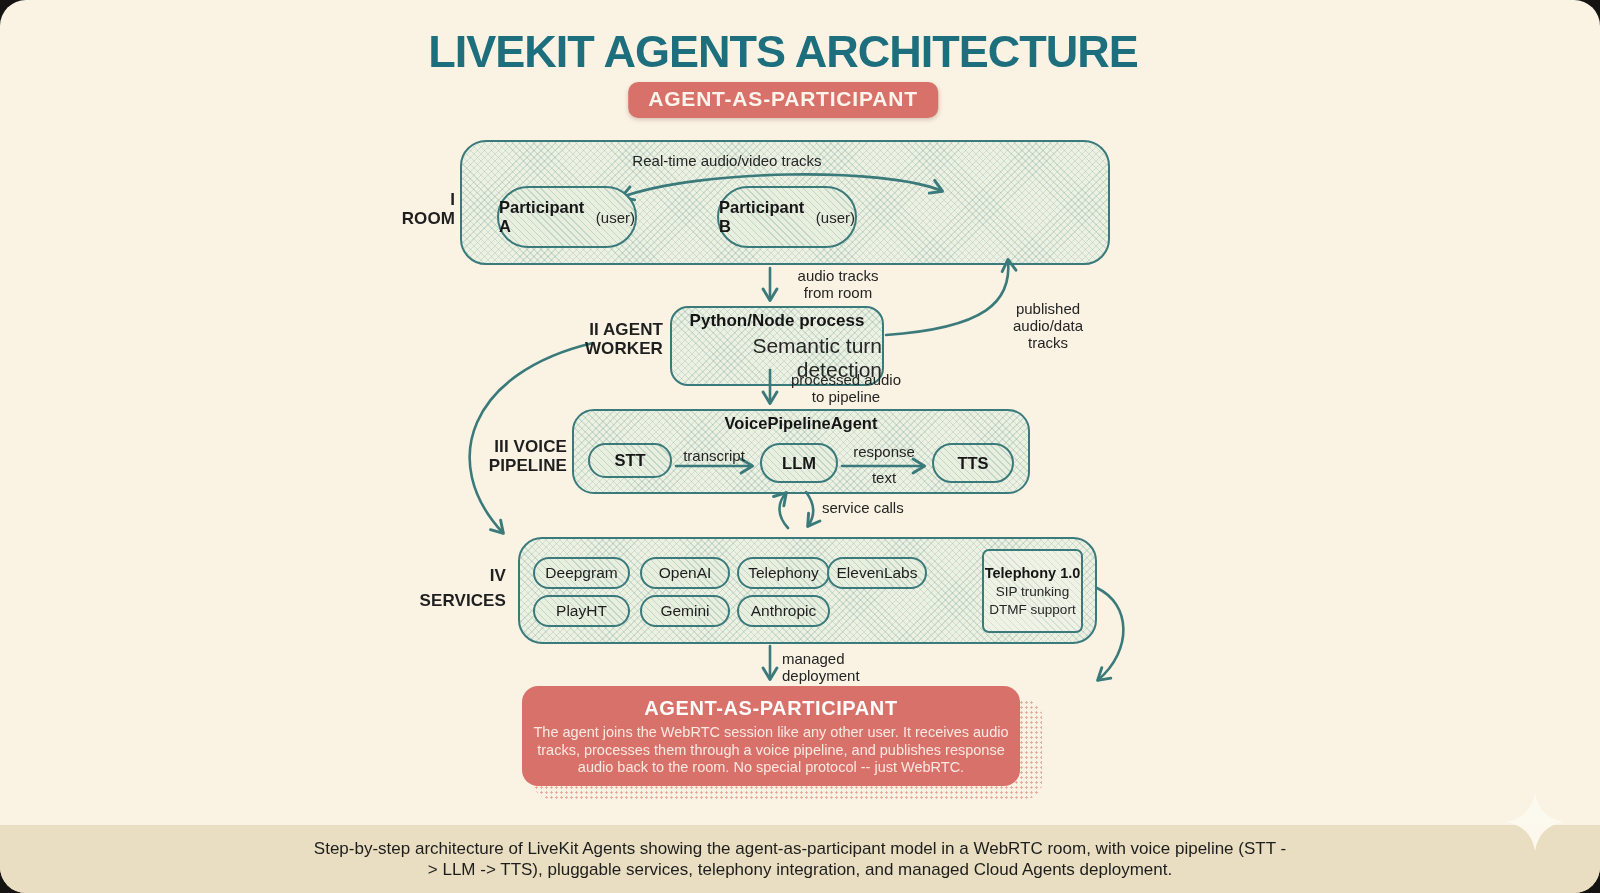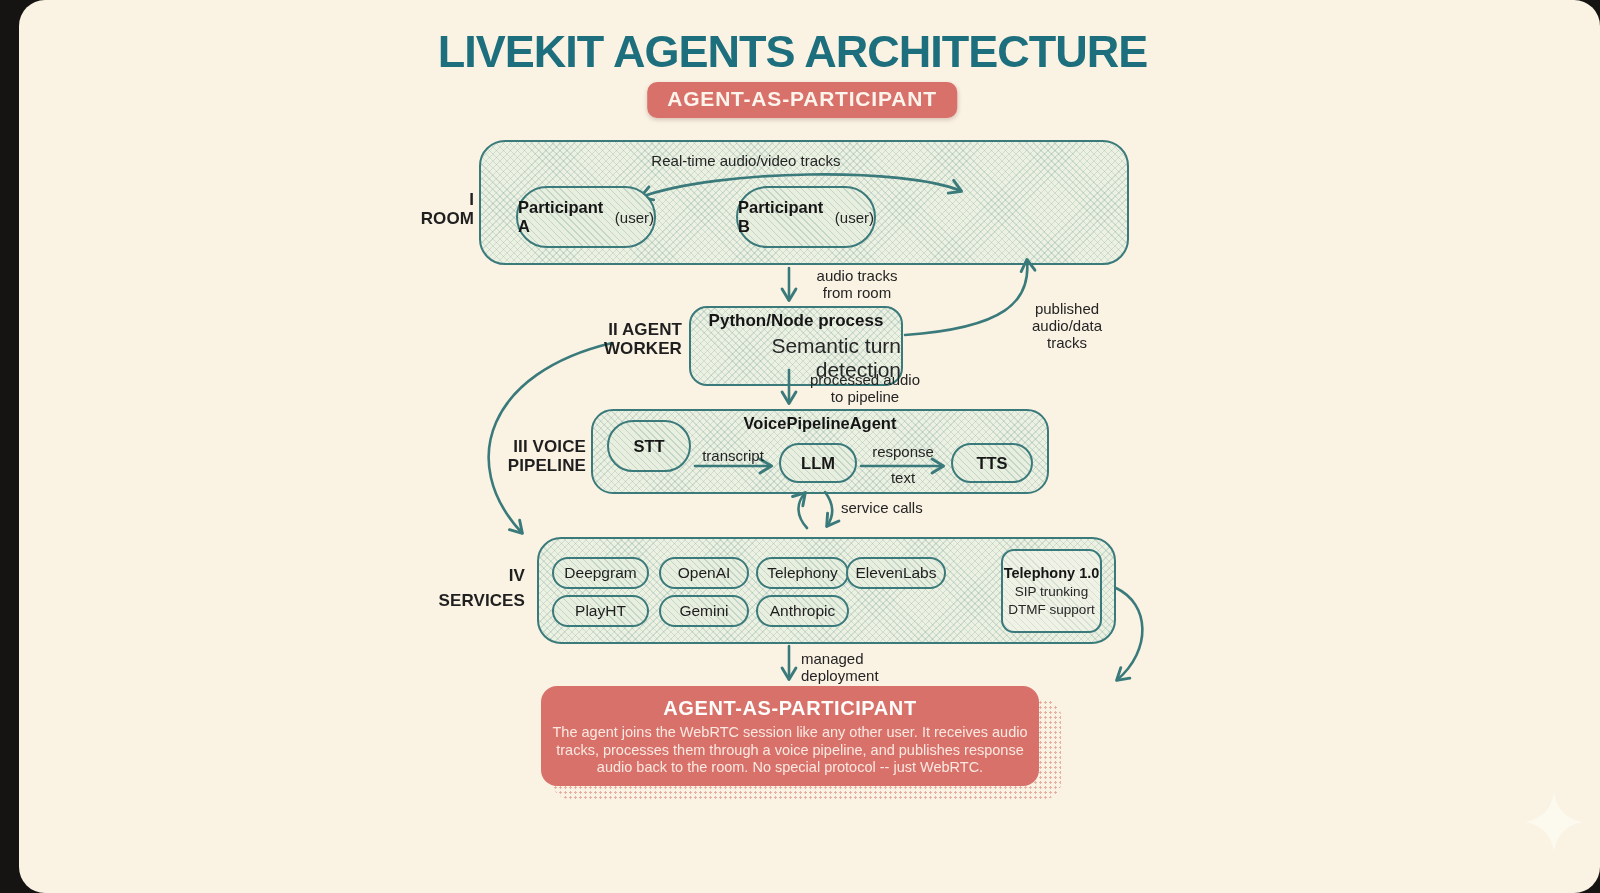--- a/index.html
+++ b/index.html
@@ -1,17 +1,17 @@
 <!DOCTYPE html>
 <html style="--teal: #3A7A7B; --title_teal: #1E6F7E; --red: #D9716B; --halo: #F0BDB3; --cream: #FAF3E4; --band: #E9DEC1; --box_fill: #EDF1E2; --ink: #1F1F1F; --summary_text: #F9E9E1;"><head>
 <meta charset="utf-8">
 <style>
   html,body{margin:0;padding:0;background:#161412;}
   body{width:1600px;height:893px;position:relative;font-family:"Liberation Sans","DejaVu Sans",sans-serif;}
-  .card{position:absolute;inset:0;border-radius:26px;background:var(--cream,#FAF3E4);overflow:hidden;margin-left:19px;}
+  .card{position:absolute;inset:0;border-radius:26px;background:var(--cream,#FAF3E4);overflow:hidden;}
   .box{position:absolute;border:2.5px solid var(--teal,#3A7A7B);box-sizing:border-box;}
   .cross{background-color:var(--box_fill,#EDF1E2);
     background-image:
       repeating-linear-gradient(45deg, rgba(58,122,123,0.17) 0 1px, transparent 1px 5px),
       repeating-linear-gradient(-45deg, rgba(58,122,123,0.17) 0 1px, transparent 1px 5px);}
   .diag{background-color:#E9EFDF;
     background-image:repeating-linear-gradient(45deg, rgba(58,122,123,0.22) 0 1px, transparent 1px 5px);}
   .sec-label{position:absolute;text-align:right;font-weight:700;font-size:17px;color:var(--ink,#1F1F1F);line-height:1.12;letter-spacing:0.1px;}
   .flow{position:absolute;font-size:15px;color:#242424;line-height:1.14;}
   .flow.center{text-align:center;}
@@ -138,21 +138,21 @@
       <div>processed audio</div>
       <div>to pipeline</div>
     </div>
 
     <div class="sec-label" style="left:447px;top:437px;width:120px;">
       <div>III VOICE</div>
       <div>PIPELINE</div>
     </div>
     <div class="pipeline-title">VoicePipelineAgent</div>
 
-    <div class="pill diag" style="left:588px;top:420px;width:84px;height:52px;">
+    <div class="pill diag" style="left:588px;top:443px;width:84px;height:35px;">
       <div class="pill-name">STT</div>
     </div>
     <div class="flow center" style="left:664px;top:447px;width:100px;">transcript</div>
     <div class="pill diag" style="left:760px;top:443px;width:78px;height:40px;">
       <div class="pill-name">LLM</div>
     </div>
     <div class="flow center" style="left:834px;top:443px;width:100px;">response</div>
     <div class="flow center" style="left:834px;top:469px;width:100px;">text</div>
     <div class="pill diag" style="left:932px;top:443px;width:82px;height:40px;">
       <div class="pill-name">TTS</div>
@@ -166,35 +166,38 @@
     </div>
 
     <div class="spill diag" style="left:533px;top:557px;width:97px;">Deepgram</div>
     <div class="spill diag" style="left:640px;top:557px;width:90px;">OpenAI</div>
     <div class="spill diag" style="left:737px;top:557px;width:93px;">Telephony</div>
     <div class="spill diag" style="left:827px;top:557px;width:100px;">ElevenLabs</div>
     <div class="spill diag" style="left:533px;top:595px;width:97px;">PlayHT</div>
     <div class="spill diag" style="left:640px;top:595px;width:90px;">Gemini</div>
     <div class="spill diag" style="left:737px;top:595px;width:93px;">Anthropic</div>
 
-    <div class="box telephony" style="left:982px;top:549px;width:101px;height:84px;border-radius:13px;">
+    <div class="box telephony" style="left:982px;top:549px;width:101px;height:84px;border-radius:7px;">
       <div class="tel-title">Telephony 1.0</div>
       <div class="tel-line">SIP trunking</div>
       <div class="tel-line">DTMF support</div>
     </div>
 
     <div class="flow" style="left:782px;top:650px;">
       <div>managed</div>
       <div>deployment</div>
     </div>
 
     <div class="summary">
       <div class="summary-title">AGENT-AS-PARTICIPANT</div>
       <div class="summary-body">The agent joins the WebRTC session like any other user. It receives audio tracks, processes them through a voice pipeline, and publishes response audio back to the room. No special protocol -- just WebRTC.</div>
     </div>
   </div>
 
+  <div class="caption-band">
+    <p class="caption">Step-by-step architecture of LiveKit Agents showing the agent-as-participant model in a WebRTC room, with voice pipeline (STT -&gt; LLM -&gt; TTS), pluggable services, telephony integration, and managed Cloud Agents deployment.</p>
+  </div>
 
   <svg class="sparkle" viewBox="0 0 24 24">
     <path d="M12 0 C13.1 6.8 17.2 10.9 24 12 C17.2 13.1 13.1 17.2 12 24 C10.9 17.2 6.8 13.1 0 12 C6.8 10.9 10.9 6.8 12 0 Z" fill="#FDFAF0"></path>
   </svg>
 
 </div>
 
 </body></html>

